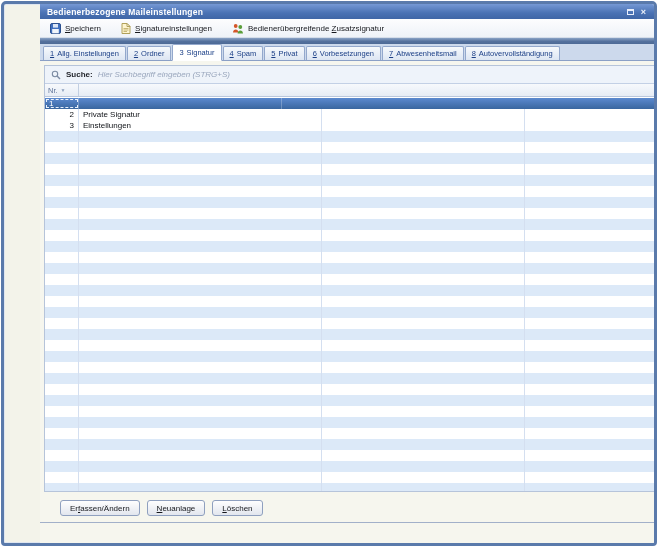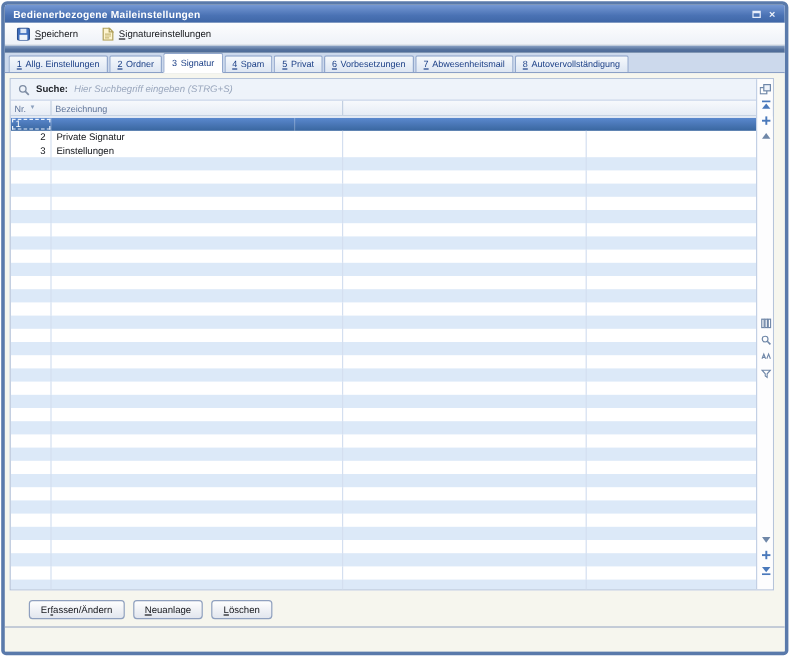--- a/index.html
+++ b/index.html
@@ -1,21 +1,21 @@
 <!DOCTYPE html>
 <html><head>
 <meta charset="utf-8">
 <style>
   * { margin:0; padding:0; box-sizing:border-box; }
   html,body { width:659px; height:548px; background:#fff; overflow:hidden;
               font-family:"Liberation Sans", sans-serif; }
   .window { position:absolute; left:1px; top:1px; width:656px; height:545px;
             border:3px solid #5a7aab; border-radius:5px 5px 4px 4px;
             background:#f3f3ea; overflow:hidden;
-            box-shadow: inset 0 0 0 1px #dfe6f0; }
+            box-shadow: inset 0 0 0 1px #dfe6f0; padding-left: 36px; }
 
   
   .titlebar { height:15px; background:linear-gradient(#7598d4,#4a72b4 60%,#3f66a6);
               display:flex; align-items:center; padding:0 4px 0 7px; }
   .title { color:#fff; font-size:8.5px; font-weight:bold; letter-spacing:.2px; flex:1;
            white-space:nowrap; }
   .tb-btn { width:13px; height:11px; display:flex; align-items:center; justify-content:center;
             color:#eef3fb; font-size:9px; font-weight:bold; cursor:default; }
   .restore-sq { width:7px; height:6px; border:1px solid #e8eefb; border-top:2px solid #e8eefb;
                 background:transparent; display:block; }
@@ -117,20 +117,31 @@
           <svg width="10" height="11" viewBox="0 0 10 11">
             <path d="M1 .5h5l3 3v7H1z" fill="#fdf4cf" stroke="#b0a05a"></path>
             <path d="M6 .5v3h3z" fill="#fff" stroke="#b0a05a"></path>
             <line x1="2.5" y1="5.5" x2="7.5" y2="5.5" stroke="#c8b877"></line>
             <line x1="2.5" y1="7" x2="7.5" y2="7" stroke="#c8b877"></line>
             <line x1="2.5" y1="8.5" x2="6" y2="8.5" stroke="#c8b877"></line>
           </svg>
         </span>
         <span><u>S</u>ignatureinstellungen</span>
       </div>
+      <div class="tb-item">
+        <span class="ic">
+          <svg width="12" height="11" viewBox="0 0 12 11">
+            <circle cx="3.7" cy="3" r="1.9" fill="#d4572a"></circle>
+            <path d="M1 9.5c0-2.1 1.3-3.1 2.7-3.1s2.7 1 2.7 3.1z" fill="#d4572a"></path>
+            <circle cx="8.3" cy="4" r="1.9" fill="#5a9e3a"></circle>
+            <path d="M5.6 10.5c0-2.1 1.3-3.1 2.7-3.1s2.7 1 2.7 3.1z" fill="#5a9e3a"></path>
+          </svg>
+        </span>
+        <span>Bedienerübergreifende <u>Z</u>usatzsignatur</span>
+      </div>
     </div>
 
   <div class="band"></div>
 
   <div class="tabstrip" id="tabstrip">
       <div class="tab"><span class="num"><u>1</u></span>Allg. Einstellungen</div>
       <div class="tab"><span class="num"><u>2</u></span>Ordner</div>
       <div class="tab active"><span class="num">3</span>Signatur</div>
       <div class="tab"><span class="num"><u>4</u></span>Spam</div>
       <div class="tab"><span class="num"><u>5</u></span>Privat</div>
@@ -148,21 +159,20 @@
               <circle cx="4" cy="4" r="2.7" fill="none" stroke="#7d8ca3" stroke-width="1.1"></circle>
               <line x1="6.1" y1="6.1" x2="9" y2="9" stroke="#7d8ca3" stroke-width="1.4"></line>
             </svg>
         </span>
         <span class="search-label">Suche:</span>
         <input class="search-input" type="text" placeholder="Hier Suchbegriff eingeben (STRG+S)" style="">
       </div>
 
       <div class="headerrow" id="headerrow">
           <div class="hcell" style="width: 34px;">Nr.<span class="sort">▼</span></div>
-          <div class="hcell" style="width: 243px;">Bezeichnung</div>
           <div class="hcell" style="width: 142px; flex: 1 1 0%;"></div>
         </div>
 
       <div class="gridbody" id="gridbody">
           <div class="row sel">
             <div class="cell nr nrcell" style="width: 34px;">1</div>
             <div class="cell" style="width: 203px;"></div>
             <div class="cell" style="width: 142px; flex: 1 1 0%; border-right: none;"></div>
           </div>
           <div class="row ">

